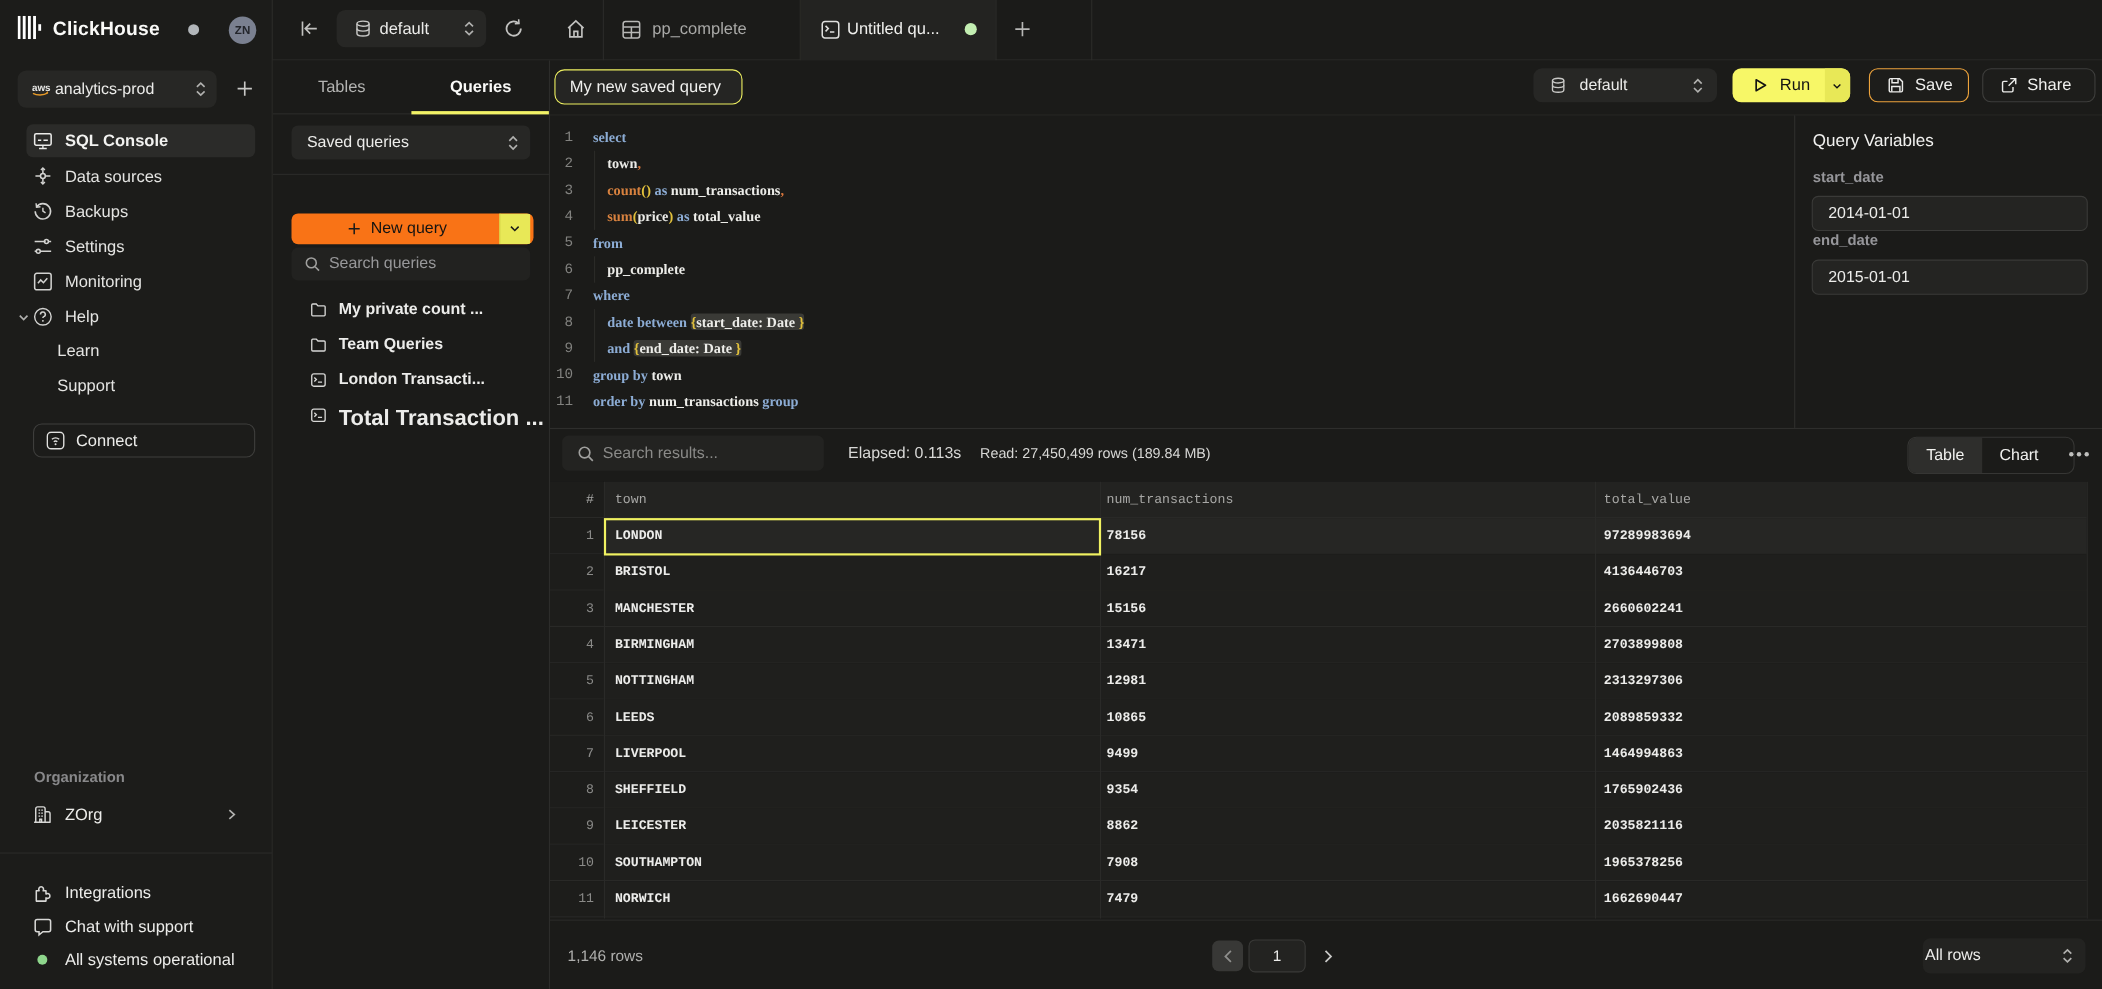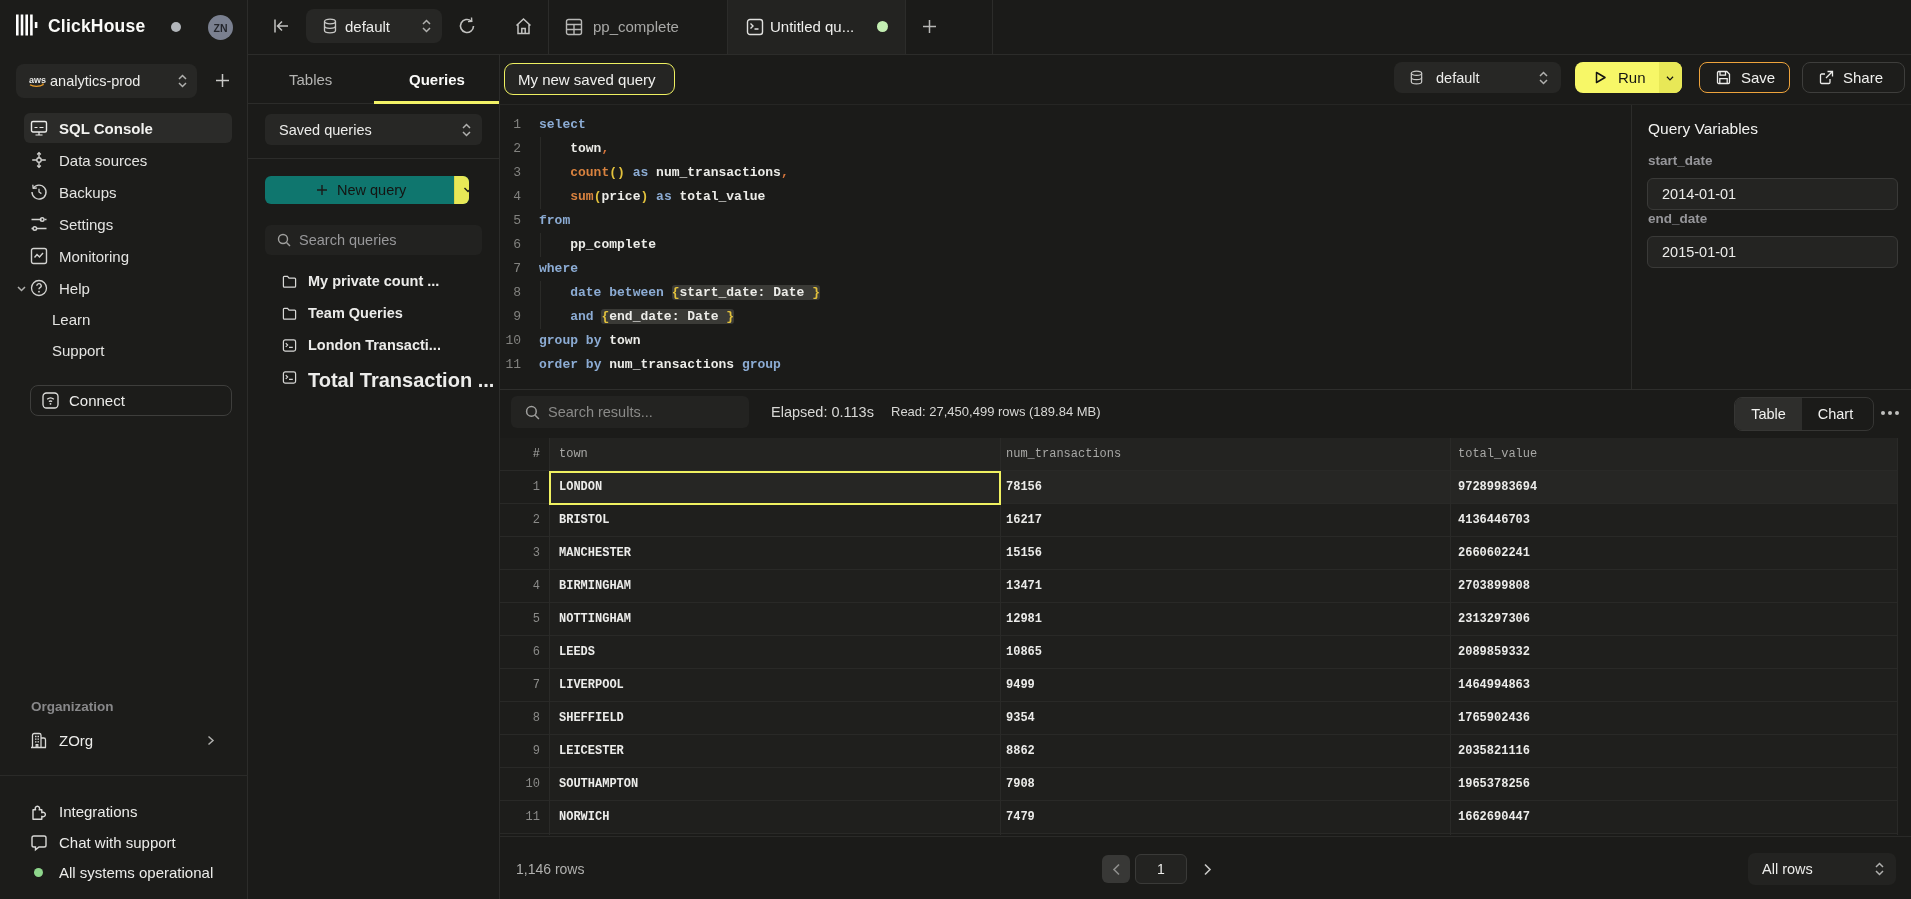--- a/index.html
+++ b/index.html
@@ -169,21 +169,21 @@
 <div class="abs" style="left:374px;top:101px;width:125px;height:3px;background:#f2f266"></div>
 
 <div class="abs sel" style="left:265px;top:114px;width:217px;height:31px;border-radius:6px">
   <span style="margin-left:14px;font-size:14.5px;color:#ececea">Saved queries</span>
   <svg style="margin-left:auto;margin-right:10px" width="11" height="14" viewBox="0 0 11 14" fill="none" stroke="#b0b0ae" stroke-width="1.5">
       <path d="M2 5l3.5-3.5L9 5M2 9l3.5 3.5L9 9"></path>
     </svg>
 </div>
 <div class="hline" style="left:248px;top:158px;width:251px;background:#2c2c2a"></div>
 
-<div class="abs" style="left:265px;top:176px;width:204px;height:28px;border-radius:6px;background:#0f766e;overflow:hidden">
+<div class="abs" style="left:265px;top:194px;width:220px;height:28px;border-radius:6px;background:#f97316;overflow:hidden">
   <div class="abs" style="left:189px;top:0;width:28px;height:28px;background:#e8e857;border-left:1px solid #d8d84a"></div>
   <svg class="abs" style="left:51px;top:8px" width="12" height="12" viewBox="0 0 12 12" fill="none" stroke="#1b1b19" stroke-width="1.4">
       <path d="M6 1v10M1 6h10"></path>
     </svg>
   <span class="abs" style="left:72px;top:6px;font-size:14.5px;color:#141412">New query</span>
   <svg class="abs" style="left:198px;top:10px" width="10" height="8" viewBox="0 0 10 8" fill="none" stroke="#1b1b19" stroke-width="1.4">
       <path d="M1.5 2l3.5 3.5L8.5 2"></path>
     </svg>
 </div>
 
@@ -252,21 +252,21 @@
 <div class="abs flex" style="left:1802px;top:62px;width:103px;height:31px;background:#1d1d1b;border:1px solid #3e3e3c;border-radius:8px">
   <svg style="margin-left:16px" width="15" height="15" viewBox="0 0 15 15" fill="none" stroke="#ececea" stroke-width="1.3">
       <path d="M11 9v3.3c0 .7-.5 1.2-1.2 1.2H2.7c-.7 0-1.2-.5-1.2-1.2V5.2c0-.7.5-1.2 1.2-1.2H6"></path>
       <path d="M8.5 1.5h5v5M13.2 1.8L7 8"></path>
     </svg>
   <span style="margin-left:9px;font-size:15px;color:#f0f0ee">Share</span>
 </div>
 
 <style>
 .ln{position:absolute;left:500px;width:21px;text-align:right;height:24px;line-height:24px;font-family:"Liberation Mono",monospace;font-size:13px;color:#82827f}
-.cl{position:absolute;left:539px;height:24px;line-height:24px;font-family:Liberation Mono, monospace;font-size:13px;white-space:pre;color:#e8e8e6;font-weight:700}
+.cl{position:absolute;left:539px;height:24px;line-height:24px;font-family:Liberation Serif, serif;font-size:13px;white-space:pre;color:#e8e8e6;font-weight:700}
 .kw{color:#8cacd4}
 .idf{color:#ecece8;font-weight:bold}
 .fn{color:#d8823f}
 .pr{color:#e2c13c}
 .cm{color:#d8763c}
 .tpl{background:#3a3a36;border-radius:3px}
 .ig{position:absolute;width:1px;background:#38383482;left:540px}
 </style>
 <div class="ln" style="top:113px">1</div>
 <div class="cl" style="top:113px"><span class="kw">select</span></div>
@@ -309,21 +309,21 @@
 <div class="hline" style="left:500px;top:389px;width:1411px;background:#2e2e2c"></div>
 <div class="abs flex" style="left:511px;top:396px;width:238px;height:32px;background:#232321;border-radius:6px">
   <svg style="margin-left:14px" width="15" height="15" viewBox="0 0 14 14" fill="none" stroke="#a0a09e" stroke-width="1.4">
       <circle cx="6" cy="6" r="4.5"></circle>
       <path d="M9.5 9.5L13 13"></path>
     </svg>
   <span style="margin-left:8px;font-size:14.5px;color:#8a8a88">Search results...</span>
 </div>
 <span class="abs" style="left:771px;top:404px;font-size:14.5px;color:#d8d8d6">Elapsed: 0.113s</span>
 <span class="abs" style="left:891px;top:404px;font-size:13px;color:#d8d8d6">Read: 27,450,499 rows (189.84 MB)</span>
-<div class="abs" style="left:1734px;top:397px;width:140px;height:34px;border:1px solid #363634;border-radius:8px;overflow:hidden;display:flex">
+<div class="abs" style="left:1734px;top:397px;width:152px;height:34px;border:1px solid #363634;border-radius:8px;overflow:hidden;display:flex">
   <div class="flex" style="width:67px;height:100%;background:#2e2e2c;justify-content:center;font-size:14.5px;color:#f2f2f0">Table</div>
   <div class="flex" style="width:67px;height:100%;justify-content:center;font-size:14.5px;color:#f2f2f0">Chart</div>
 </div>
 <div class="abs" style="left:1881px;top:411px;width:4px;height:4px;border-radius:50%;background:#c0c0be"></div>
 <div class="abs" style="left:1888px;top:411px;width:4px;height:4px;border-radius:50%;background:#c0c0be"></div>
 <div class="abs" style="left:1895px;top:411px;width:4px;height:4px;border-radius:50%;background:#c0c0be"></div>
 
 <style>
 .trow{position:absolute;left:500px;width:1397px;height:33px;background:#1d1d1b;border-bottom:1px solid #292927}
 .tbg{position:absolute;left:49px;top:0;width:1348px;height:32px;background:#1f1f1d}
@@ -425,17 +425,17 @@
 <div class="abs flex" style="left:1102px;top:855px;width:28px;height:28px;background:#383836;border-radius:6px;justify-content:center">
   <svg width="9" height="13" viewBox="0 0 9 13" fill="none" stroke="#8e8e8c" stroke-width="1.6">
       <path d="M7 1.5L2 6.5l5 5"></path>
     </svg>
 </div>
 <div class="abs flex" style="left:1135px;top:854px;width:52px;height:30px;background:#232321;border:1px solid #3a3a38;border-radius:6px;justify-content:center;font-size:14px;color:#ececea">1</div>
 <svg class="abs" style="left:1203px;top:863px" width="9" height="13" viewBox="0 0 9 13" fill="none" stroke="#c8c8c6" stroke-width="1.6">
     <path d="M2 1.5l5 5-5 5"></path>
   </svg>
 <div class="abs flex" style="left:1748px;top:853px;width:148px;height:32px;background:#232321;border-radius:7px">
-  <span style="margin-left:14px;font-size:14.5px;color:#ececea">All rows</span>
+  <span style="margin-left:2px;font-size:14.5px;color:#ececea">All rows</span>
   <svg style="margin-left:auto;margin-right:11px" width="11" height="14" viewBox="0 0 11 14" fill="none" stroke="#b0b0ae" stroke-width="1.5">
       <path d="M2 5l3.5-3.5L9 5M2 9l3.5 3.5L9 9"></path>
     </svg>
 </div>
 
 </body></html>

